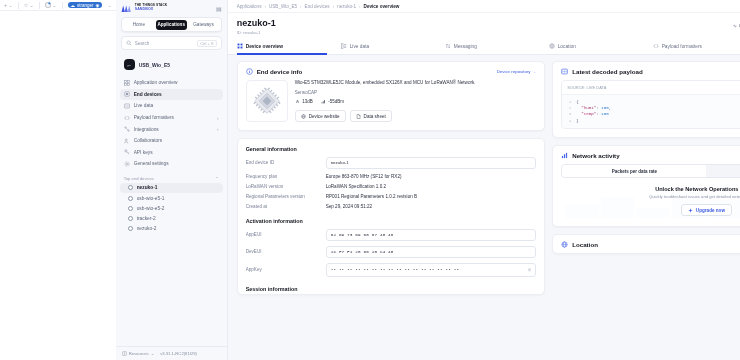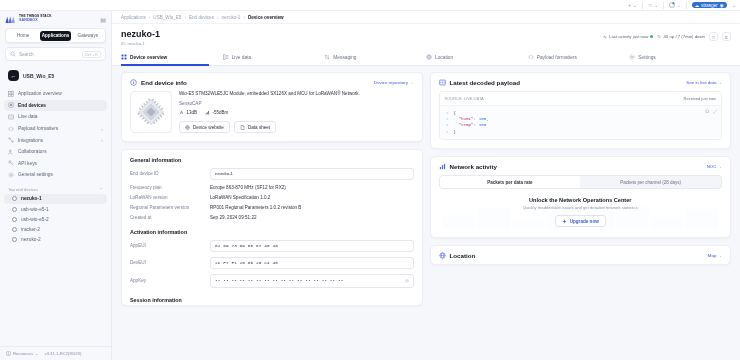--- a/index.html
+++ b/index.html
@@ -3,21 +3,21 @@
 <meta charset="utf-8">
 <style>
   * { box-sizing: border-box; margin: 0; padding: 0; }
   html, body { width: 740px; height: 360px; overflow: hidden; }
   body {
     font-family: "Liberation Sans", sans-serif;
     font-size: 5.5px;
     color: #2b2d42;
     background: #ffffff;
   }
-  .app { position: relative; width: 740px; height: 360px; display: flex; flex-direction: column; }
+  .app { position: relative; width: 740px; height: 360px; display: flex; flex-direction: row; }
 
   
   .browser-bar {
     height: 11px; background: #ffffff; border-bottom: 1px solid #eceef3;
     display: flex; align-items: center; justify-content: flex-end; padding: 0 4px; gap: 5px;
     flex: 0 0 auto;
   }
   .chrome-ctl { display: flex; align-items: center; gap: 1.5px; color: #9aa3b5; font-size: 5px; }
   .chrome-pill { display: flex; align-items: center; gap: 2px; background: #2f6fd0; color:#fff;
      border-radius: 6px; padding: 0.5px 3px; font-size: 4.5px; }

